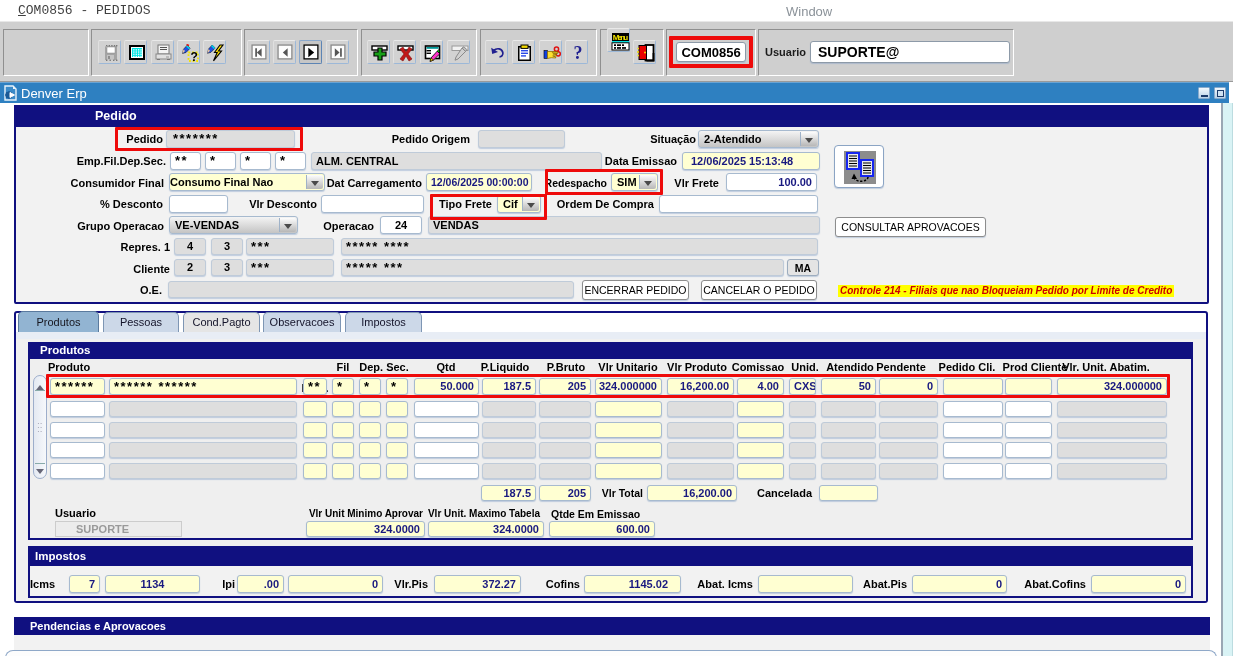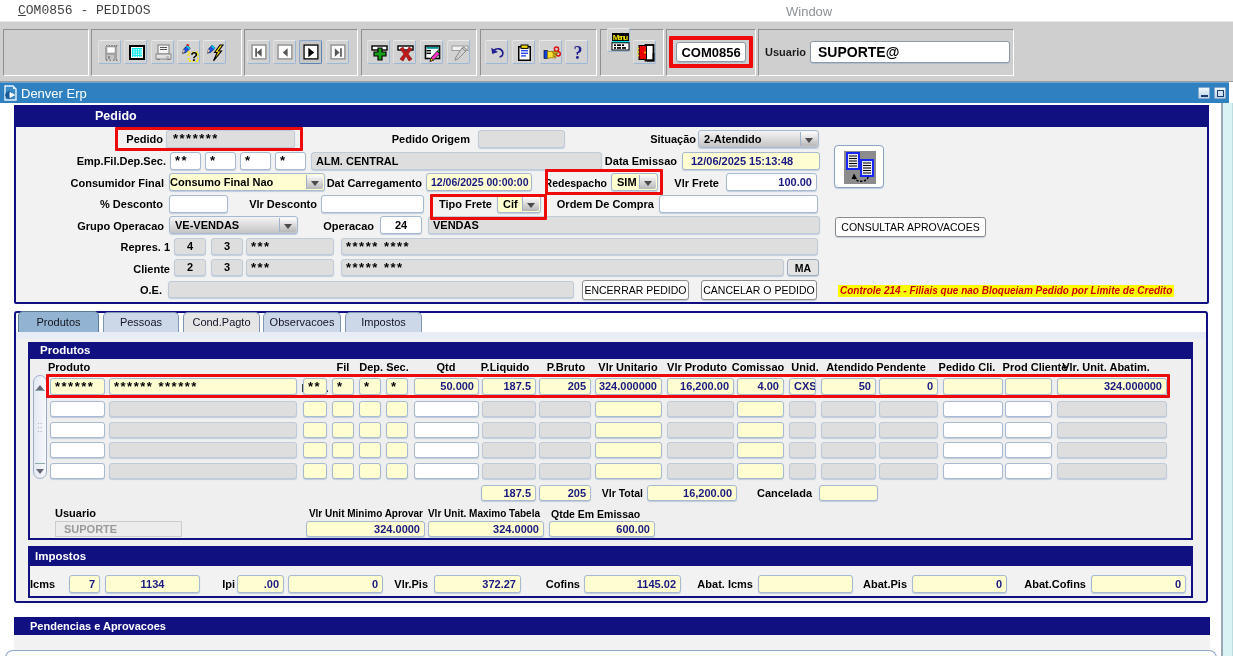--- a/index.html
+++ b/index.html
@@ -441,39 +441,39 @@
     </div>
     <div class="ab" style="left:3px;top:46px;width:6px;height:12px;color:#99a;font-size:8px;line-height:4px">··<br>··<br>··</div>
   </div>
 <div class="fld y" style="left:481px;top:485px;width:55px;height:16px;line-height:14px;font-size:11px;padding-right:4px;text-align:right;">187.5</div>
 <div class="fld y" style="left:539px;top:485px;width:52px;height:16px;line-height:14px;font-size:11px;padding-right:4px;text-align:right;">205</div>
 <div class="lbl" style="left:583px;top:487px;width:60px;font-size:10.5px;color:#000">Vlr Total</div>
 <div class="fld y" style="left:647px;top:485px;width:90px;height:16px;line-height:14px;font-size:11px;padding-right:4px;text-align:right;">16,200.00</div>
 <div class="lbl" style="left:742px;top:487px;width:70px;font-size:11px;color:#000">Cancelada</div>
 <div class="fld y" style="left:819px;top:485px;width:59px;height:16px;line-height:14px;font-size:11px;padding-left:4px;"></div>
 <div class="lbl" style="left:36px;top:507px;width:60px;font-size:11px;color:#000">Usuario</div>
-<div class="ab" style="left:55px;top:521px;width:127px;height:16px;background:#ececec;border:1px solid #cccccc;font-weight:bold;font-size:11px;line-height:15px;padding-left:8px;color:#9a9a9a">SUPORTE</div>
+<div class="ab" style="left:55px;top:521px;width:127px;height:16px;background:#ececec;border:1px solid #cccccc;font-weight:bold;font-size:11px;line-height:15px;padding-left:20px;color:#9a9a9a">SUPORTE</div>
 <div class="lbl" style="left:273px;top:508px;width:150px;font-size:10px;color:#000">Vlr Unit Minimo Aprovar</div>
 <div class="fld y" style="left:306px;top:521px;width:119px;height:16px;line-height:14px;font-size:11px;padding-right:4px;text-align:right;">324.0000</div>
 <div class="lbl" style="left:390px;top:508px;width:150px;font-size:10px;color:#000">Vlr Unit. Maximo Tabela</div>
 <div class="fld y" style="left:428px;top:521px;width:116px;height:16px;line-height:14px;font-size:11px;padding-right:4px;text-align:right;">324.0000</div>
 <div class="lbl" style="left:551px;top:508px;width:150px;text-align:left;font-size:10.5px">Qtde Em Emissao</div>
 <div class="fld y" style="left:549px;top:521px;width:106px;height:16px;line-height:14px;font-size:11px;padding-right:4px;text-align:right;">600.00</div>
 <div class="ab" style="left:28px;top:546px;width:1165px;height:52px;border:2px solid #101080;background:#f2f2f2"></div>
 <div class="band" style="left:28px;top:546px;width:1165px;height:20px;font-size:11.5px;line-height:20px"><span style="margin-left:7px">Impostos</span></div>
 <div class="lbl" style="left:30px;top:578px;width:40px;text-align:left">Icms</div>
 <div class="fld y" style="left:69px;top:575px;width:31px;height:18px;line-height:16px;font-size:11px;padding-right:4px;text-align:right;">7</div>
 <div class="fld y" style="left:105px;top:575px;width:95px;height:18px;line-height:16px;font-size:11px;text-align:center;">1134</div>
 <div class="lbl" style="left:205px;top:578px;width:30px;font-size:11px;color:#000">Ipi</div>
 <div class="fld y" style="left:237px;top:575px;width:47px;height:18px;line-height:16px;font-size:11px;padding-right:4px;text-align:right;">.00</div>
 <div class="fld y" style="left:288px;top:575px;width:95px;height:18px;line-height:16px;font-size:11px;padding-right:4px;text-align:right;">0</div>
 <div class="lbl" style="left:378px;top:578px;width:50px;font-size:11px;color:#000">Vlr.Pis</div>
 <div class="fld y" style="left:434px;top:575px;width:87px;height:18px;line-height:16px;font-size:11px;padding-right:4px;text-align:right;">372.27</div>
 <div class="lbl" style="left:530px;top:578px;width:50px;font-size:11px;color:#000">Cofins</div>
-<div class="fld y" style="left:584px;top:575px;width:97px;height:18px;line-height:16px;font-size:11px;padding-right:4px;text-align:right;">1145.02</div>
+<div class="fld y" style="left:584px;top:575px;width:97px;height:18px;line-height:16px;font-size:11px;padding-right:12px;text-align:right;">1145.02</div>
 <div class="lbl" style="left:683px;top:578px;width:70px;font-size:11px;color:#000">Abat. Icms</div>
 <div class="fld y" style="left:758px;top:575px;width:95px;height:18px;line-height:16px;font-size:11px;padding-left:4px;"></div>
 <div class="lbl" style="left:847px;top:578px;width:60px;font-size:11px;color:#000">Abat.Pis</div>
 <div class="fld y" style="left:912px;top:575px;width:95px;height:18px;line-height:16px;font-size:11px;padding-right:4px;text-align:right;">0</div>
 <div class="lbl" style="left:1011px;top:578px;width:75px;font-size:11px;color:#000">Abat.Cofins</div>
 <div class="fld y" style="left:1091px;top:575px;width:95px;height:18px;line-height:16px;font-size:11px;padding-right:4px;text-align:right;">0</div>
 <div class="ab" style="left:14px;top:635px;width:1196px;height:21px;background:#f2f2f2"></div>
 <div class="band" style="left:14px;top:617px;width:1196px;height:18px;font-size:11px;line-height:18px"><span style="margin-left:16px">Pendencias e Aprovacoes</span></div>
 <div class="ab" style="left:5px;top:650px;width:1212px;height:10px;background:#fdfdfd;border:1px solid #8fa8c8;border-bottom:none;border-radius:8px 8px 0 0"></div>
 </body></html>

